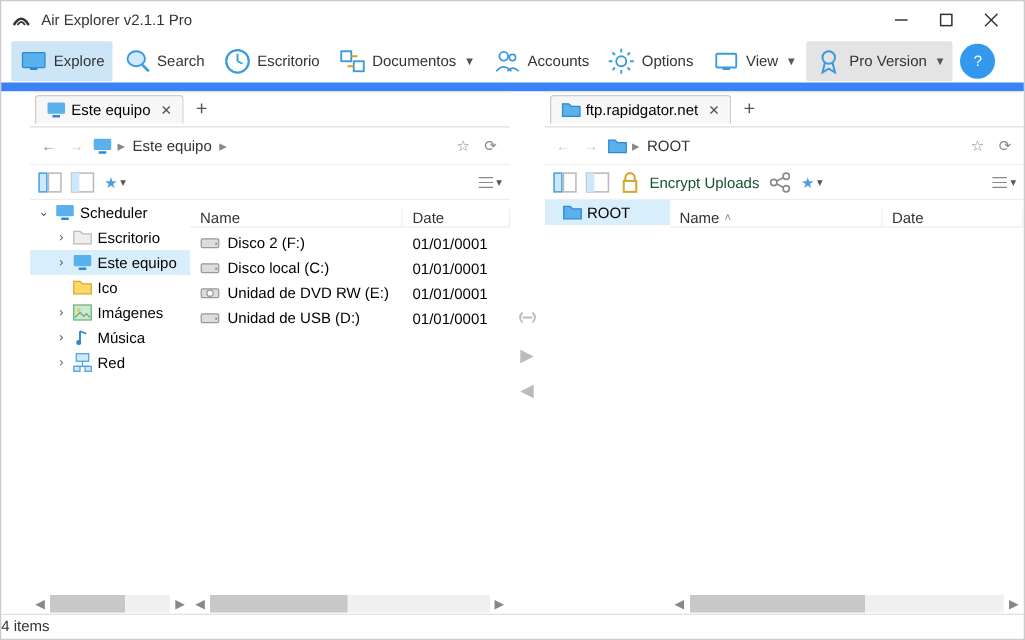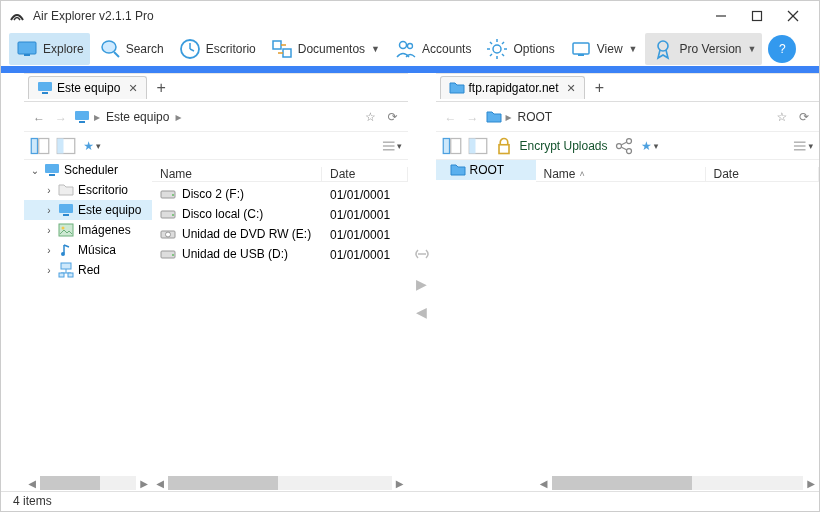--- a/index.html
+++ b/index.html
@@ -42,21 +42,21 @@
   .cols { display: flex; border-bottom: 1px solid #eee; height: 22px; align-items: flex-end; color: #333; }
   .cols .c { padding: 0 8px; border-right: 1px solid #eee; font-size: 12px; }
   .row { display: flex; align-items: flex-end; height: 20px; }
   .row .c { padding: 0 8px; font-size: 12px; white-space: nowrap; overflow: hidden; }
   .row .c.name { display: flex; align-items: center; gap: 6px; }
   .scroll { height: 16px; display: flex; align-items: center; }
   .scroll .end { width: 16px; text-align: center; color: #888; font-size: 10px; }
   .scroll .track { flex: 1; background: #f0f0f0; height: 14px; position: relative; }
   .scroll .thumb { position: absolute; left: 0; top: 0; bottom: 0; width: 60px; background: #c8c8c8; }
   .status { height: 20px; border-top: 1px solid #e0e0e0; display: flex; }
-  .status .half { flex: 1; padding: 2px 12px; color: #333; }
+  .status .half { flex: 1; padding: 2px 0; color: #333; }
   svg { display: block; }
   .mini-ic { width: 16px; height: 16px; }
   .side-list { flex: 1; }
 </style>
 </head>
 <body>
 
 <div class="titlebar">
   <span class="logo">
     <svg viewBox="0 0 16 16">
@@ -264,20 +264,29 @@
             <span class="chev">›</span>
             <span class="mini-ic">
               <svg viewBox="0 0 16 16">
                 <rect x="1" y="2" width="14" height="9" rx="1" fill="#5bb0ee"></rect>
                 <rect x="5" y="12" width="6" height="2" fill="#2c88cf"></rect>
               </svg>
             </span>
             <span>Este equipo</span>
           </div>
         <div class="node" style="padding-left:20px">
+            <span class="chev" style="visibility:hidden">›</span>
+            <span class="mini-ic">
+              <svg viewBox="0 0 16 16">
+                <path d="M1 3h5l2 2h7v8H1z" fill="#ffd866" stroke="#d6a830"></path>
+              </svg>
+            </span>
+            <span>Ico</span>
+          </div>
+        <div class="node" style="padding-left:20px">
             <span class="chev">›</span>
             <span class="mini-ic">
               <svg viewBox="0 0 16 16">
                 <rect x="1" y="2" width="14" height="12" fill="#cde9d3" stroke="#6cb07b"></rect>
                 <circle cx="5" cy="6" r="1.5" fill="#f2c84b"></circle>
                 <path d="M2 12l4-4 3 3 2-2 3 3" fill="none" stroke="#6cb07b"></path>
               </svg>
             </span>
             <span>Imágenes</span>
           </div>

